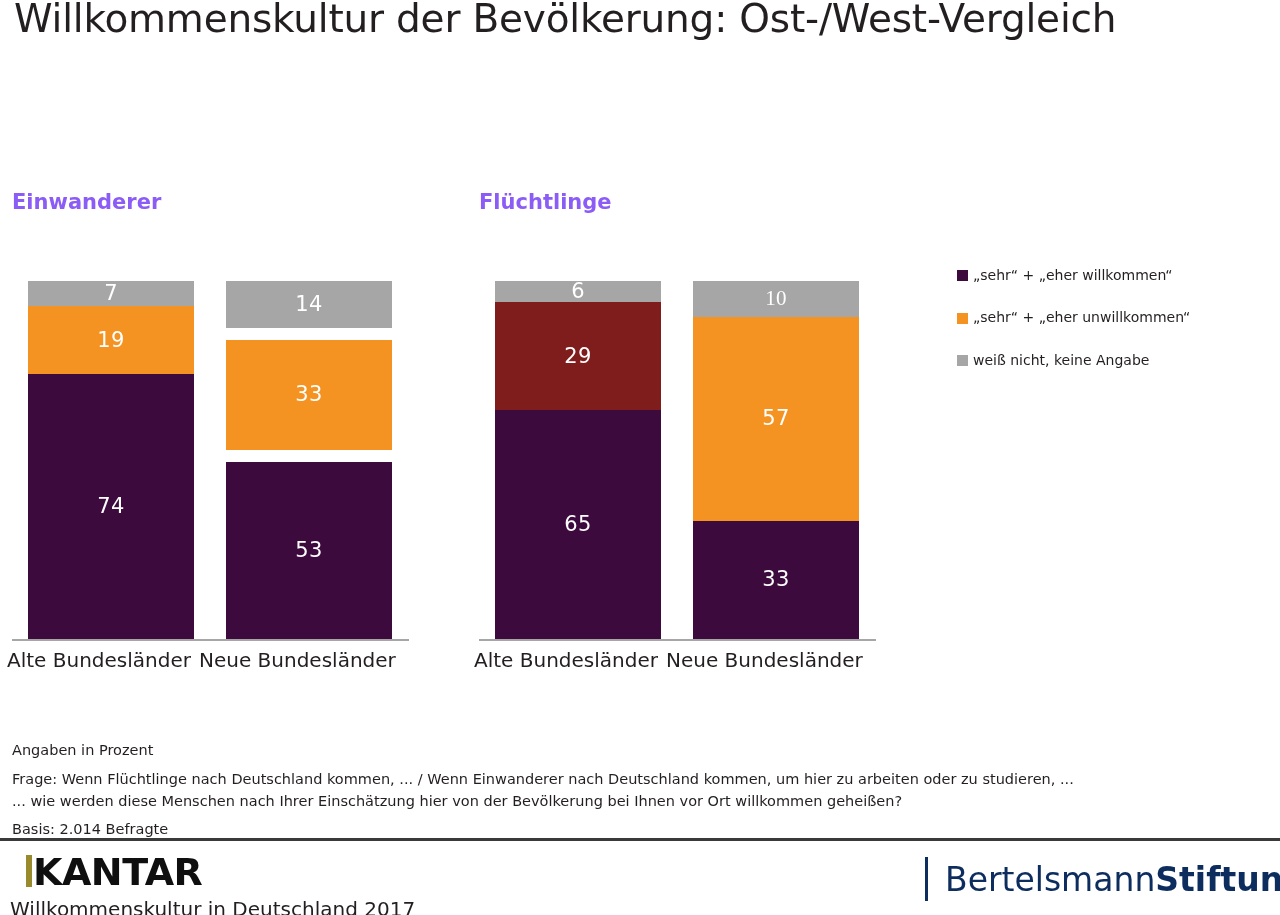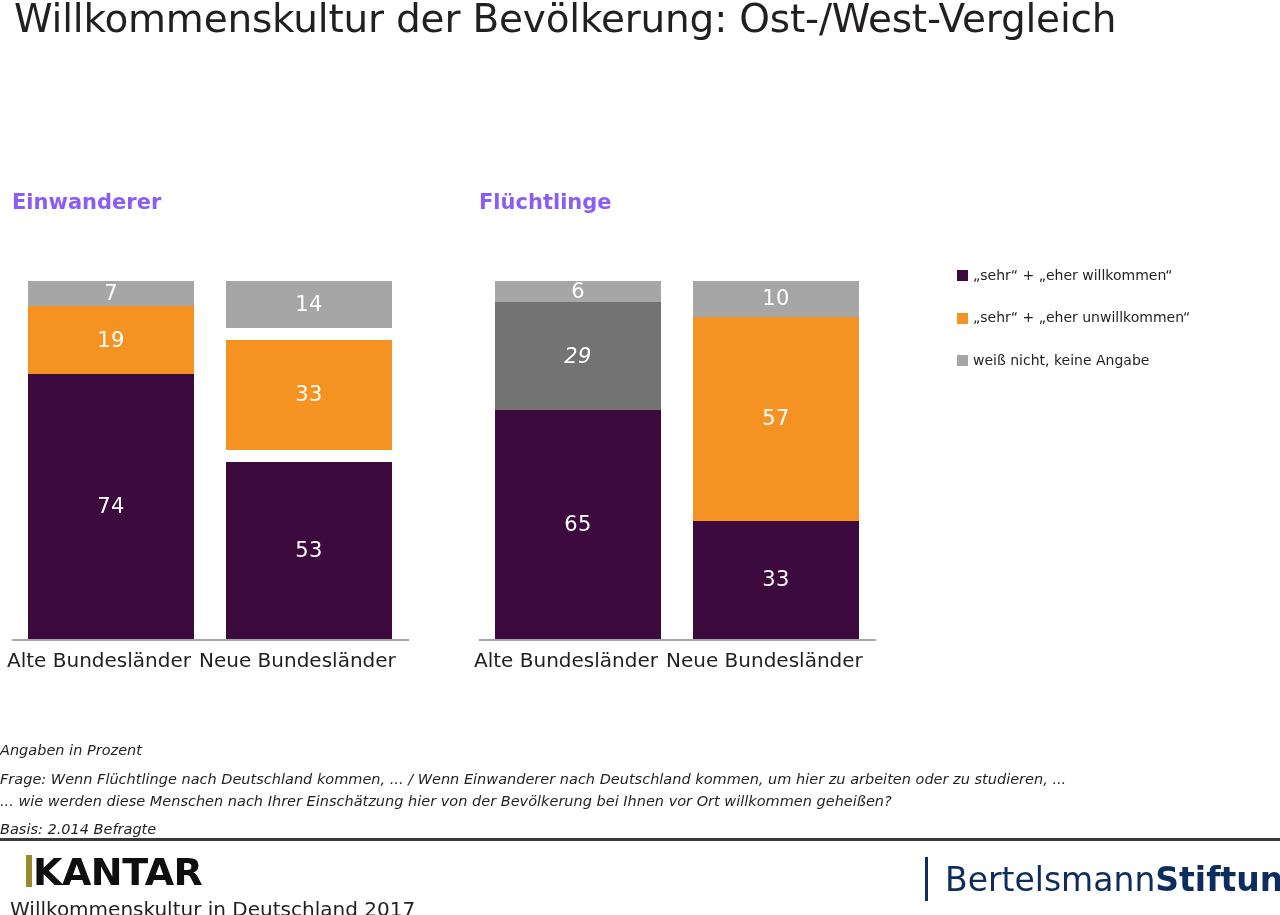--- a/index.html
+++ b/index.html
@@ -134,24 +134,23 @@
   }
   .legend-text {
     font-size: 14px;
     color: #231f20;
     line-height: 1.1;
   }
 
   
   .notes {
     position: absolute;
-    left: 0;
+    left: 12px;
     top: 740px;
     width: 1260px;
-    font-style: italic;
   }
   .note {
     font-size: 14.5px;
     color: #231f20;
     line-height: 1.5;
     white-space: nowrap;
   }
   .note.gap-top { margin-top: 7px; }
   .note.gap-top2 { margin-top: 7px; }
 
@@ -259,29 +258,29 @@
 </div>
 
 <div class="panel panel-b">
   <div class="panel-title">Flüchtlinge</div>
 
   <div class="plot">
     <div class="bar bar-1" id="p1b0" style="height: 358px;">
         <div class="seg" style="background: rgb(166, 166, 166); height: 21.48px;">
           <span class="seg-label">6</span>
         </div>
-        <div class="seg" style="background: #737373; height: 110px; font-style: italic;">
+        <div class="seg" style="background: #7f1d1d; height: 110px;">
           <span class="seg-label">29</span>
         </div>
         <div class="seg" style="background: rgb(61, 10, 61); height: 232.7px;">
           <span class="seg-label">65</span>
         </div>
       </div>
     <div class="bar bar-2" id="p1b1" style="height: 358px;">
-        <div class="seg" style="background: rgb(166, 166, 166); height: 35.8px;">
+        <div class="seg" style="background: rgb(166, 166, 166); height: 35.8px; font-family: Liberation Serif, serif;">
           <span class="seg-label">10</span>
         </div>
         <div class="seg" style="background: rgb(245, 147, 34); height: 204.06px;">
           <span class="seg-label">57</span>
         </div>
         <div class="seg" style="background: rgb(61, 10, 61); height: 118.14px;">
           <span class="seg-label">33</span>
         </div>
       </div>
     <div class="axis-line"></div>

